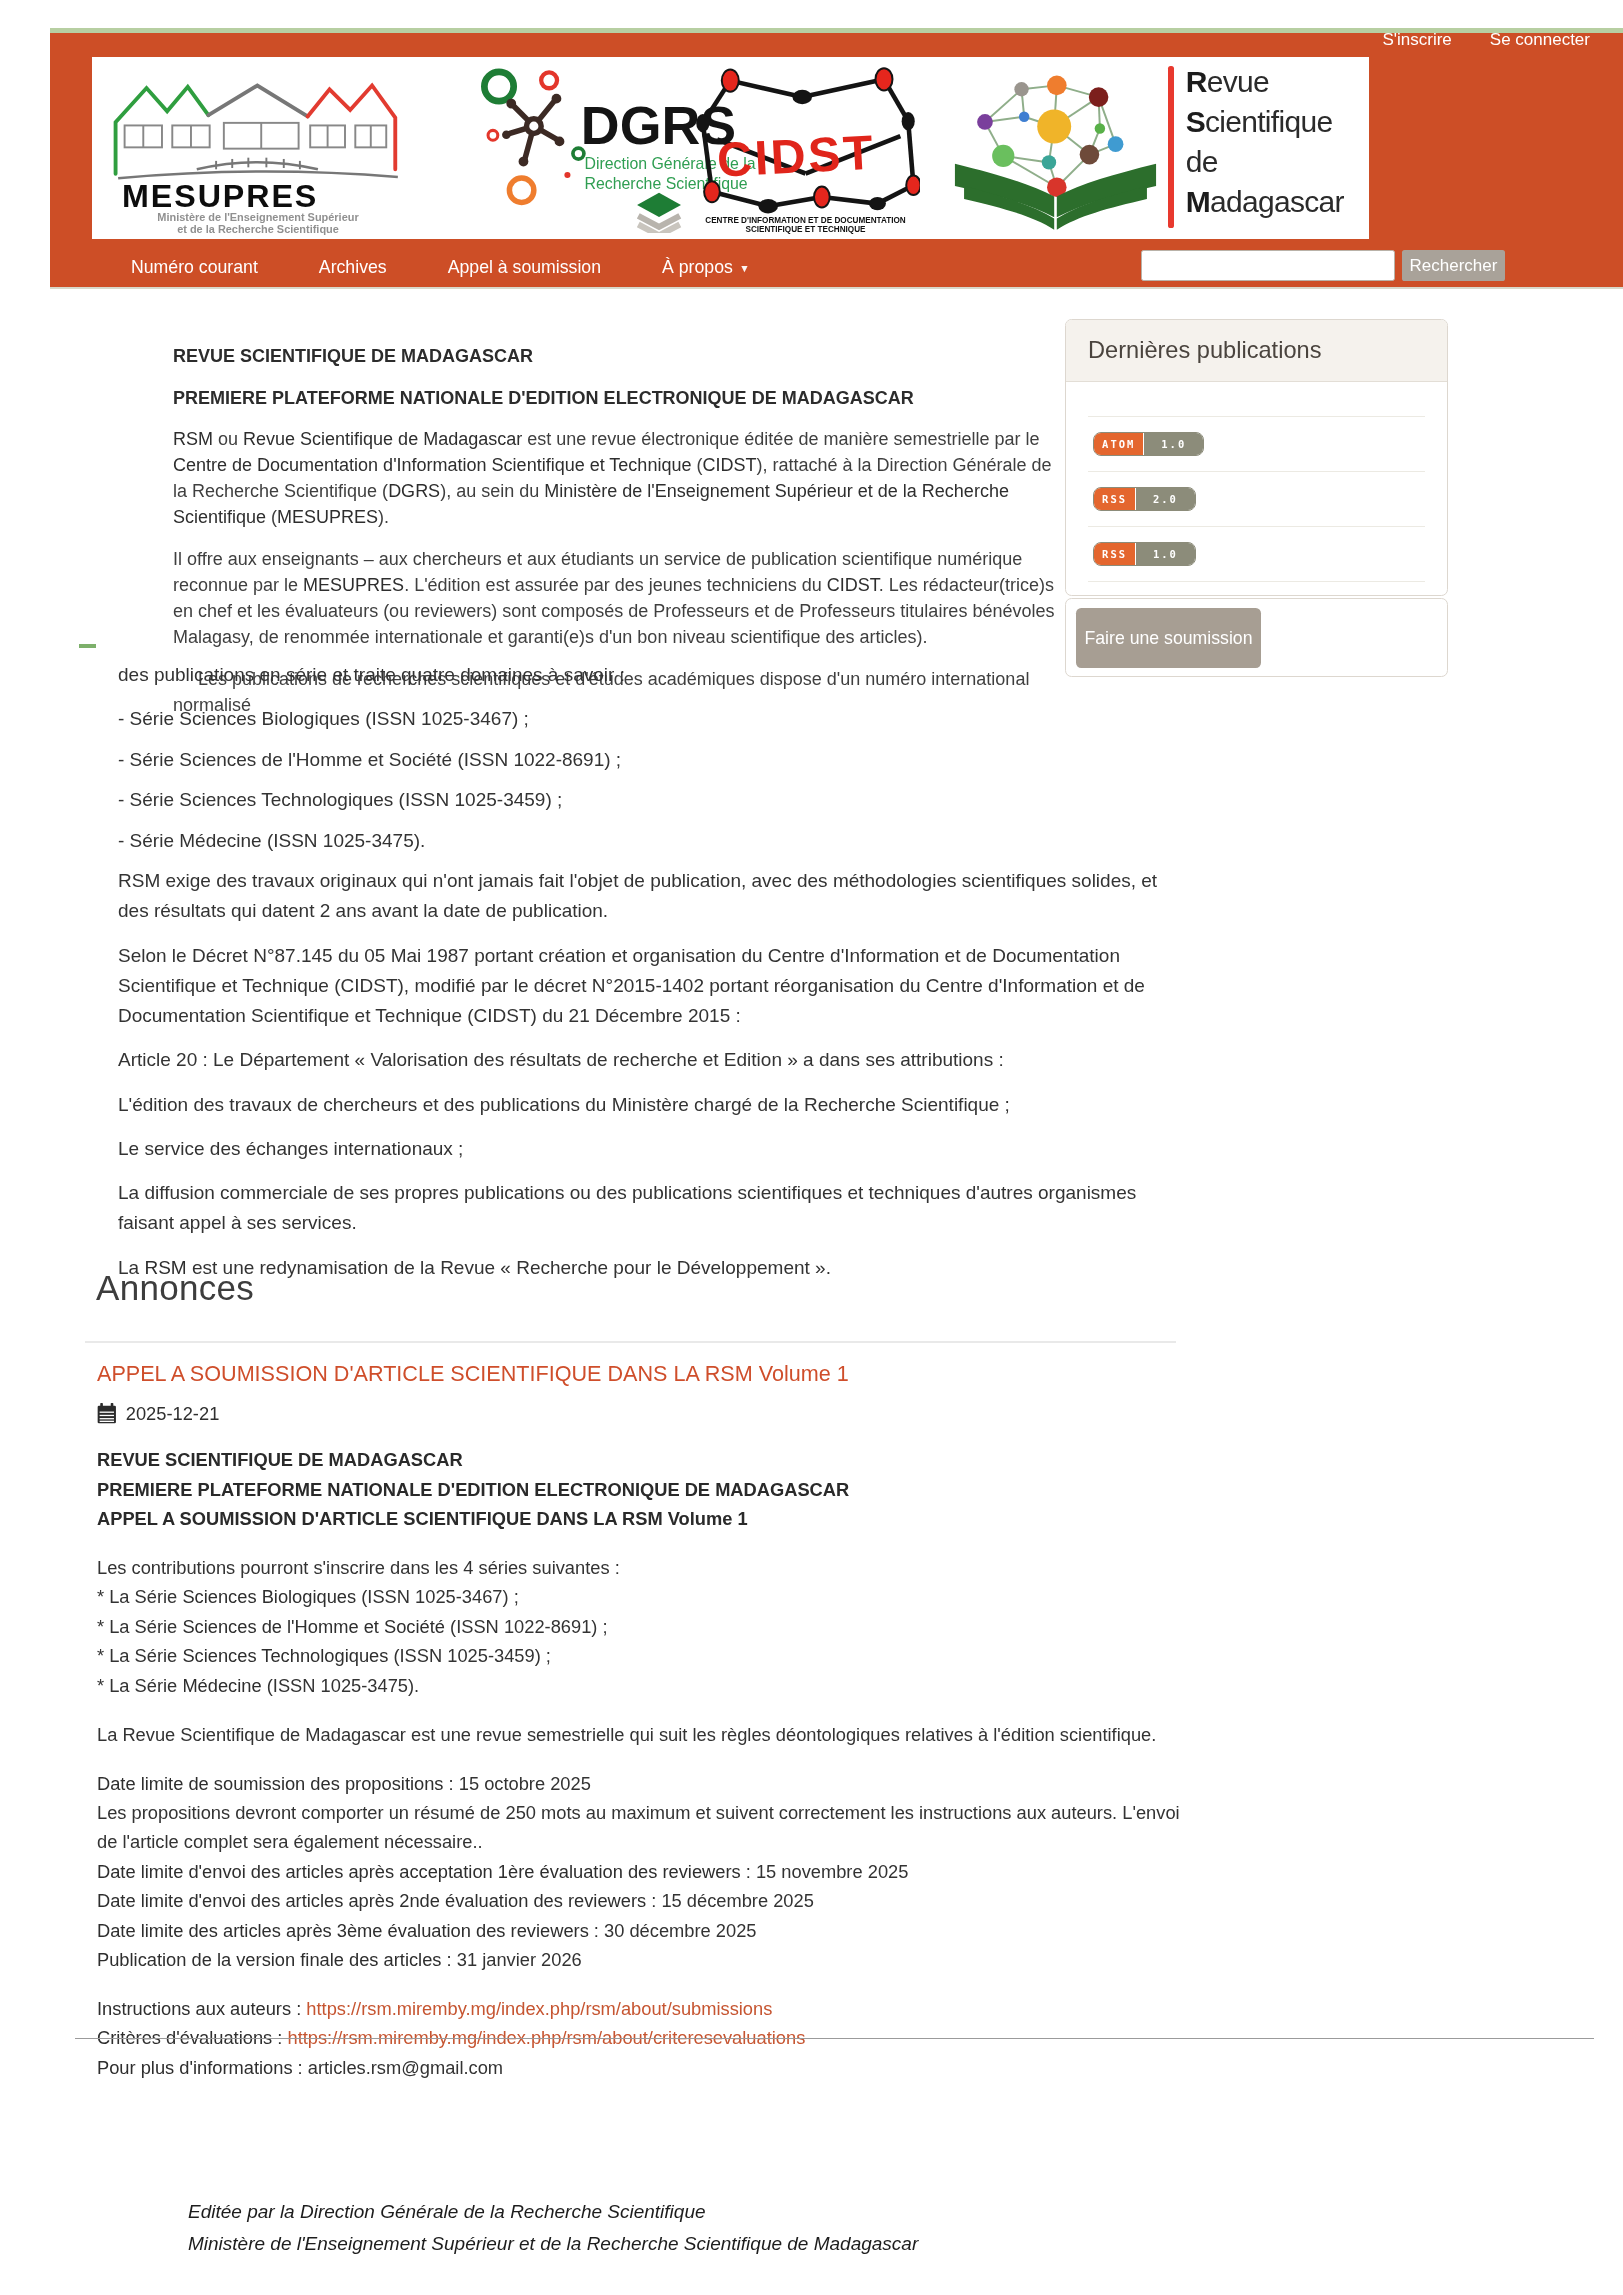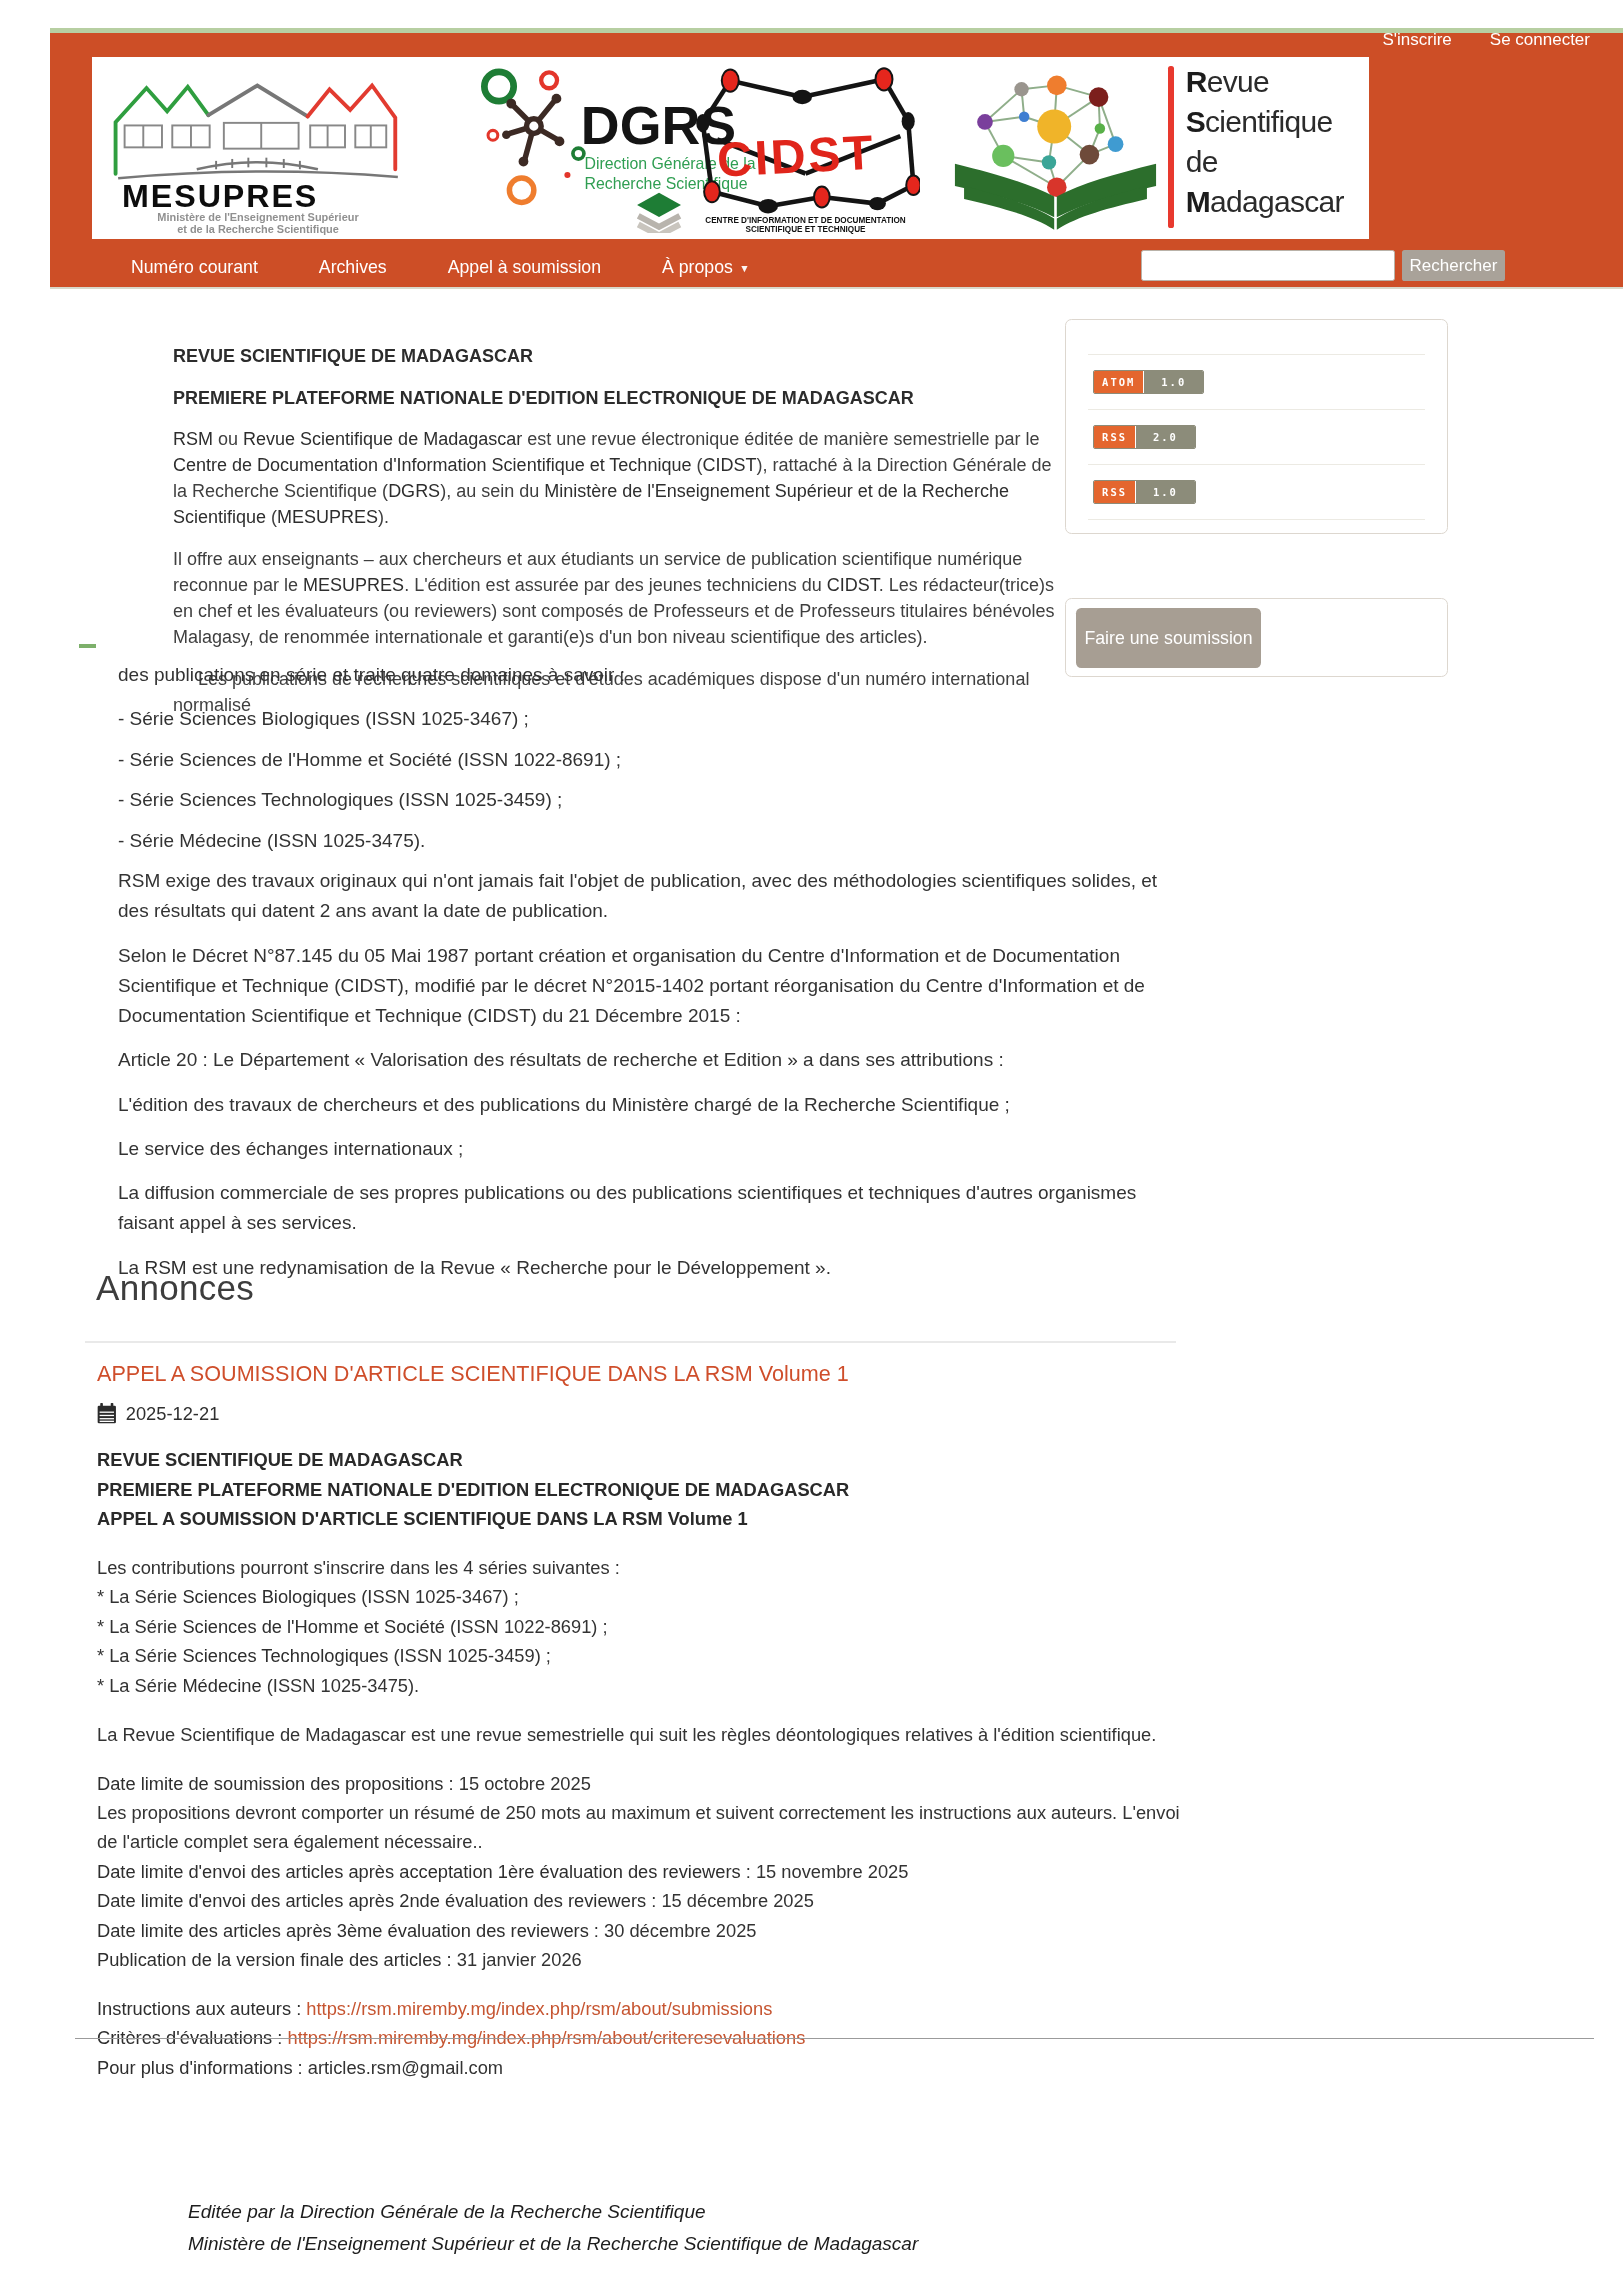--- a/index.html
+++ b/index.html
@@ -33,21 +33,21 @@
     color:#fff;font-size:17px;z-index:2;display:flex;align-items:center;justify-content:center;cursor:pointer}
 
   
   .card{border:1.3px solid #ddd7cf;border-radius:6.5px;background:#fff;box-sizing:border-box}
   .card1{left:1065px;top:319px;width:383px}
   .card1-header{background:#f5f2ed;border-bottom:1.3px solid #e3ded6;border-radius:5.2px 5.2px 0 0;
     padding:17px 22px;font-size:23.6px;color:#4a443e}
   .card1-body{padding:34px 22px 13px}
   .feed-row{border-top:1.3px solid #eceae3;padding:15px 5.2px}
   .feed-row.last{border-bottom:1.3px solid #eceae3}
-  .feed-badge{display:inline-flex;height:22px;border:1.3px solid #8c8c7a;border-radius:2px;overflow:hidden;
+  .feed-badge{display:inline-flex;height:22px;border:1.3px solid #8c8c7a;border-radius:8px;overflow:hidden;
     font-family:"DejaVu Sans Mono",monospace;font-size:10.5px;font-weight:bold;color:#fff;letter-spacing:2px;cursor:pointer}
   .feed-type{background:#e4662e;padding:0 7.9px;display:flex;align-items:center;border-right:1.3px solid #fff}
   .feed-ver{background:#8c8c7a;padding:0 17px;display:flex;align-items:center;min-width:52px;box-sizing:border-box}
   .card2{left:1065px;top:598px;width:383px;height:79px}
   .submit-btn{left:1076px;top:608px;width:185px;height:60px;background:#a79e93;border:none;border-radius:5.2px;
     color:#fff;font-size:17.7px;display:flex;align-items:center;justify-content:center;cursor:pointer;z-index:2}
 
   
   .about{left:173px;top:343px;width:883px;font-size:18px;line-height:26px;color:#3f3f3f}
   .about p{margin:0 0 15.7px 0}
@@ -241,20 +241,21 @@
     </a>
   <a href="#">
       <span>À propos</span>
       <span class="caret">▼</span>
     </a>
 </div>
 <input class="abs search-input" type="text" value="" style="">
 <button class="abs search-btn">Rechercher</button>
 
 <div class="abs card card1">
+  <div class="card1-header">Dernières publications</div>
   <div class="card1-body">
     <div class="feed-row">
       <span class="feed-badge">
         <span class="feed-type">ATOM</span>
         <span class="feed-ver">1.0</span>
       </span>
     </div>
     <div class="feed-row">
       <span class="feed-badge">
         <span class="feed-type">RSS</span>

